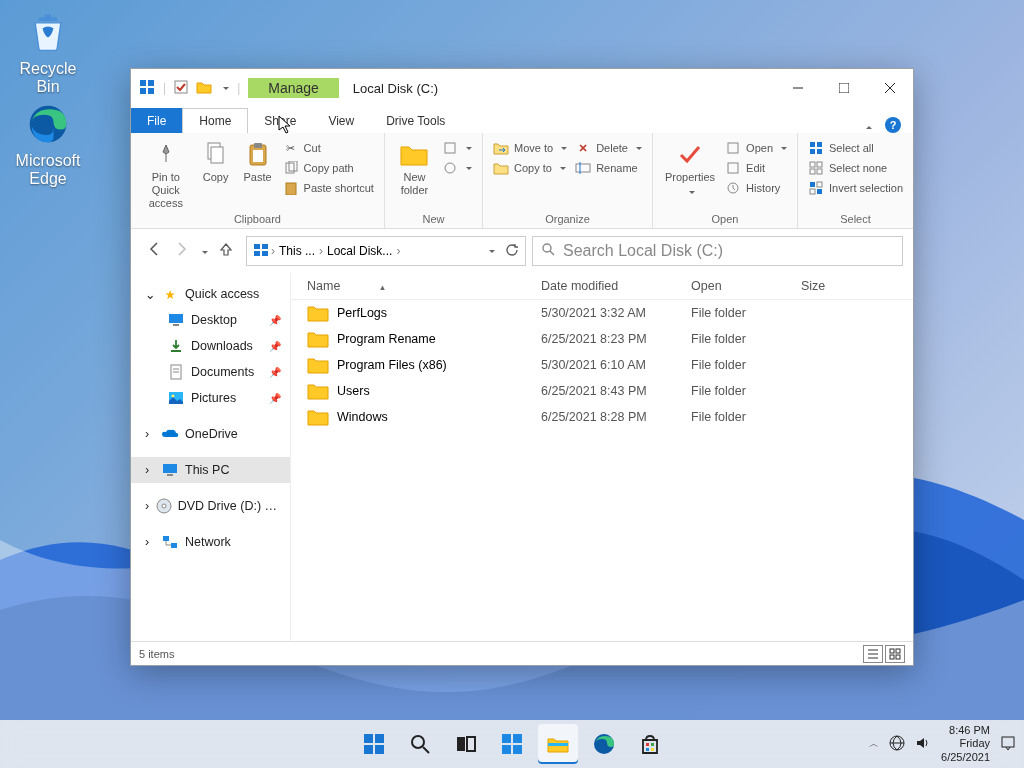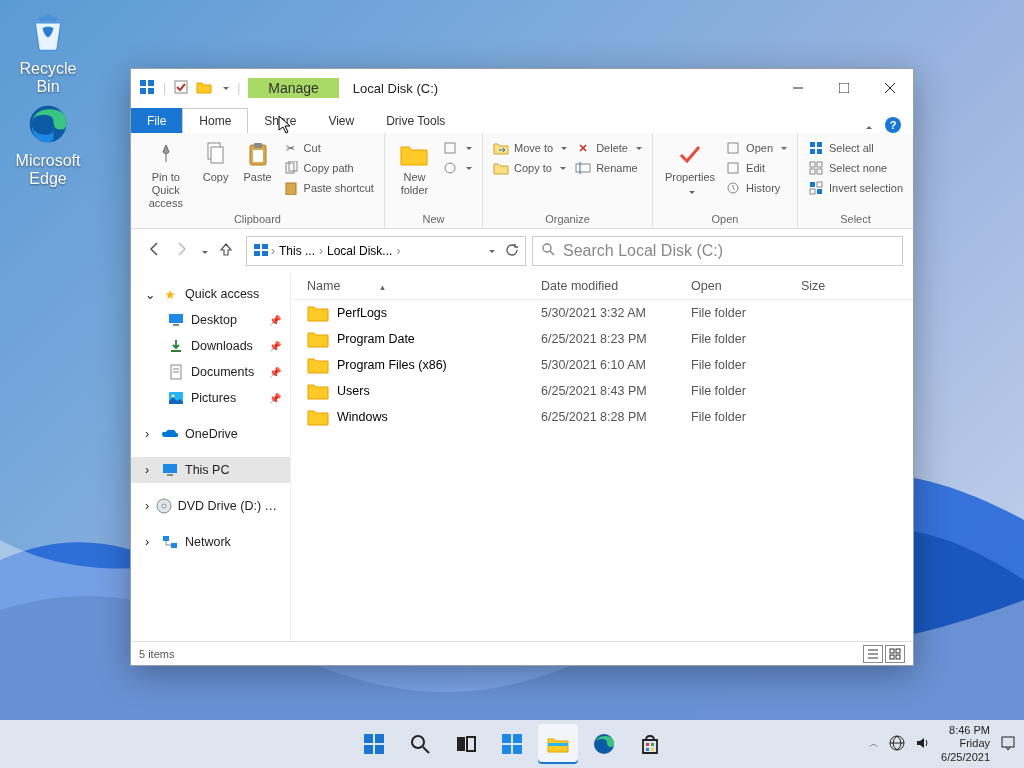--- a/index.html
+++ b/index.html
@@ -553,21 +553,21 @@
             </div>
             <div class="c-date">5/30/2021 3:32 AM</div>
             <div class="c-type">File folder</div>
             <div class="c-size"></div>
           </div>
           <div class="row">
             <div class="c-name">
               <span class="folder-icon"><svg viewBox="0 0 22 18">
                   <path d="M1 3 L7 3 L9 5 L21 5 L21 17 L1 17 Z" fill="#ffca28" stroke="#e6a100"></path>
                 </svg></span>
-              <span>Program Date</span>
+              <span>Program Rename</span>
             </div>
             <div class="c-date">6/25/2021 8:23 PM</div>
             <div class="c-type">File folder</div>
             <div class="c-size"></div>
           </div>
           <div class="row">
             <div class="c-name">
               <span class="folder-icon"><svg viewBox="0 0 22 18">
                   <path d="M1 3 L7 3 L9 5 L21 5 L21 17 L1 17 Z" fill="#ffca28" stroke="#e6a100"></path>
                 </svg></span>

